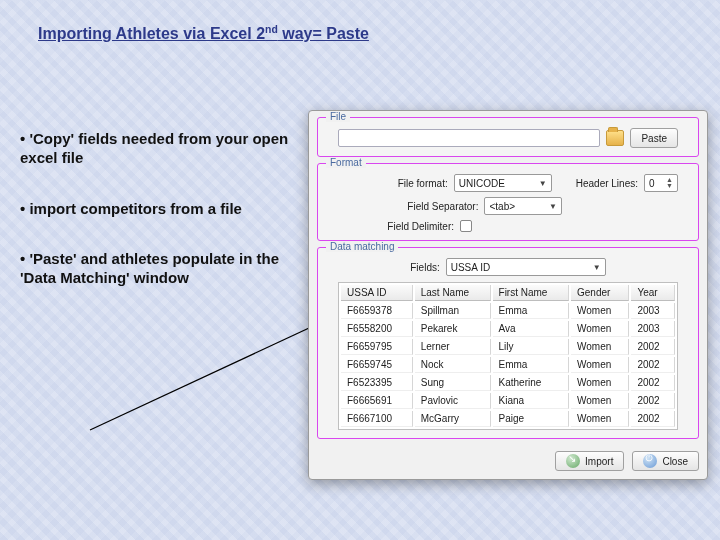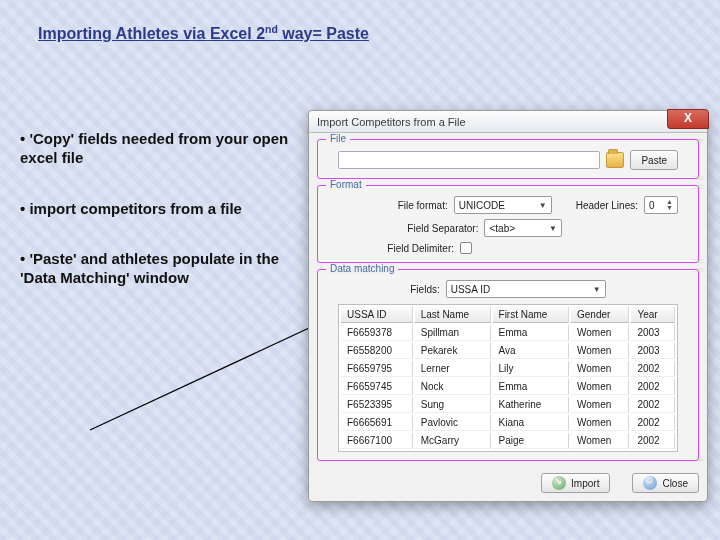--- a/index.html
+++ b/index.html
@@ -108,21 +108,21 @@
   }
   .table th, .table td {
     border-right: 1px solid #d6d6d6; border-bottom: 1px solid #eee;
     padding: 2px 6px; text-align: left; white-space: nowrap;
   }
   .table th {
     background: linear-gradient(#fbfbfb,#eaeaea);
     border-bottom: 1px solid #bdbdbd; font-weight: normal; color: #222;
   }
   .table tr td:first-child, .table tr th:first-child { border-left: none; }
-  .footer-btns { display: flex; justify-content: flex-end; gap: 22px; padding-top: 6px; text-align: right; }
+  .footer-btns { display: flex; justify-content: flex-end; gap: 8px; padding-top: 6px; text-align: right; }
 
   
   .pointer-line {
     position: absolute;
     pointer-events: none;
   }
 </style>
 </head>
 <body>
 
@@ -134,26 +134,20 @@
   <p>• 'Copy' fields needed from  your open excel file</p>
   <p>• import competitors from a file</p>
   <p>• 'Paste' and athletes populate in the 'Data Matching' window</p>
 </div>
 
 <svg class="pointer-line" width="720" height="540" style="left:0;top:0">
   <line x1="90" y1="430" x2="670" y2="160" stroke="#000" stroke-width="1.2"></line>
 </svg>
 
 <div class="dialog">
-  <div class="dlg-titlebar">
-    <span class="ttxt">Import Competitors from a File</span>
-    <div class="close-btn">
-      <span>X</span>
-    </div>
-  </div>
   <div class="dlg-body">
 
     <div class="group">
       <span class="legend">File</span>
       <div class="row">
         <div class="txt-input"></div>
         <div class="folder-icon"></div>
         <div class="btn">
           <span>Paste</span>
         </div>

